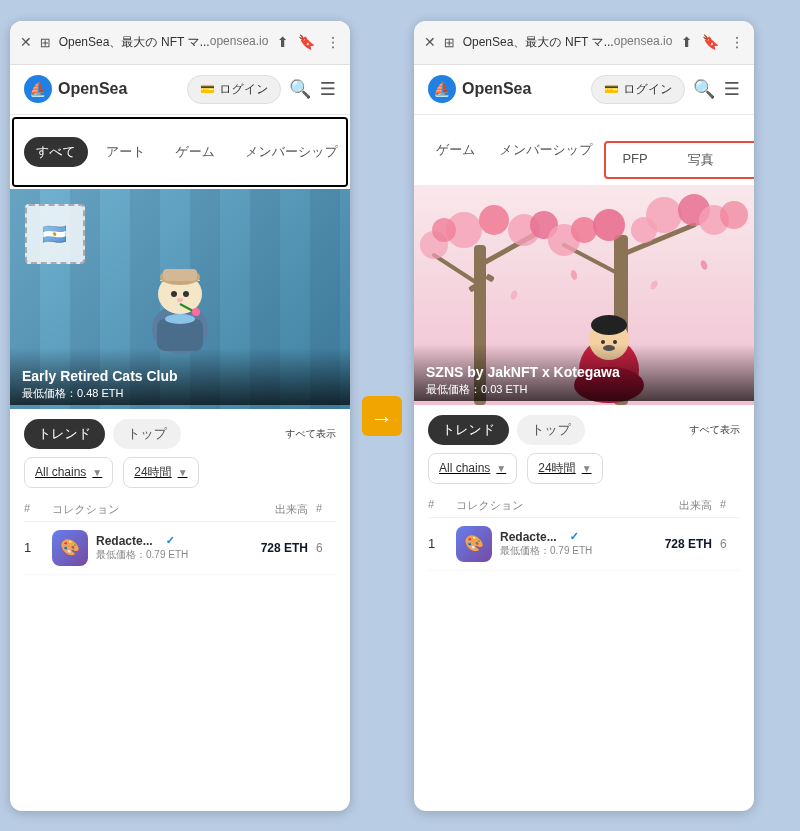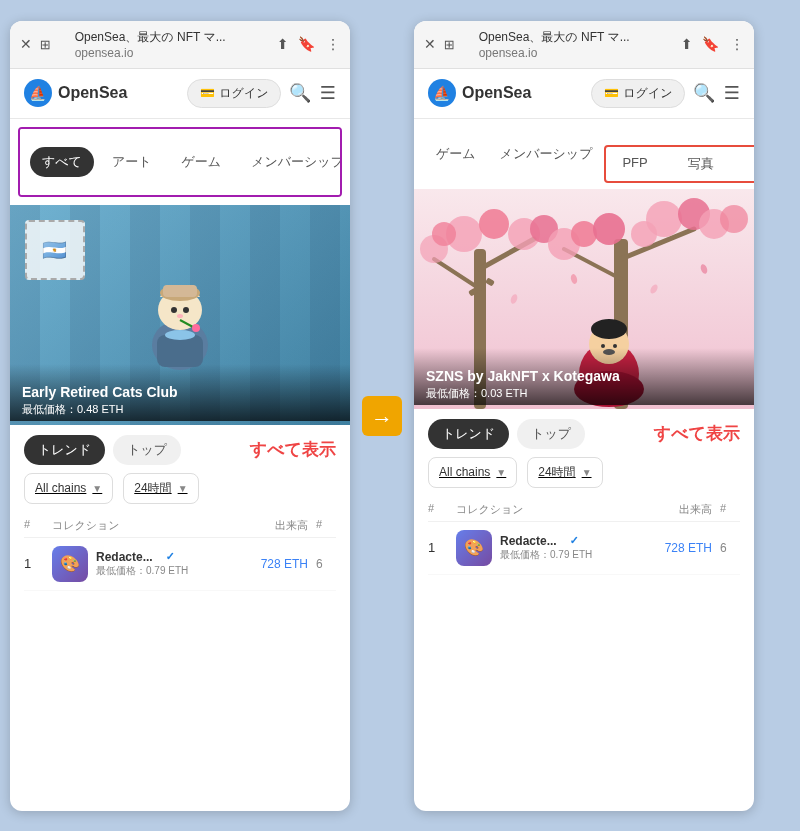--- a/index.html
+++ b/index.html
@@ -47,22 +47,21 @@
       color: #555;
       cursor: pointer;
     }
     .browser-bar .tabs-icon {
       font-size: 13px;
       color: #555;
     }
     .browser-bar .url-area {
       flex: 1;
       display: flex;
-      flex-direction: column;
-      margin-left: 16px;
+      flex-direction: row;
     }
     .browser-bar .page-title {
       font-size: 12px;
       font-weight: 500;
       color: #333;
       white-space: nowrap;
       overflow: hidden;
       text-overflow: ellipsis;
     }
     .browser-bar .url-text {
@@ -125,23 +124,23 @@
       font-size: 18px;
       color: #555;
       cursor: pointer;
     }
     .nav-tabs {
       background: white;
       padding: 18px 10px;
       display: flex;
       gap: 6px;
       overflow-x: auto;
-      border: 2px solid #a21caf;
+      border: 2px solid #000000;
       border-radius: 4px;
-      margin: 8px;
+      margin: 2px;
     }
     .nav-tab {
       padding: 6px 12px;
       border-radius: 20px;
       font-size: 13px;
       cursor: pointer;
       white-space: nowrap;
       color: #555;
       background: transparent;
     }
@@ -236,24 +235,23 @@
       cursor: pointer;
       color: #555;
       background: #f0f0f0;
     }
     .trend-tab.active {
       background: #333;
       color: white;
     }
     .trend-tabs-row .see-all {
       margin-left: auto;
-      font-size: 17px;
-      color: #ef4444;
-      cursor: pointer;
-      font-weight: bold;
+      font-size: 10px;
+      color: #404040;
+      cursor: pointer;
     }
     .filter-row {
       display: flex;
       gap: 10px;
       margin-bottom: 10px;
       text-decoration: underline;
     }
     .filter-dropdown {
       display: flex;
       align-items: center;
@@ -320,22 +318,22 @@
     .collection-details .col-price {
       font-size: 10px;
       color: #888;
     }
     .verified-badge {
       color: #2081e2;
       font-size: 11px;
     }
     .col-volume {
       font-size: 12px;
-      font-weight: 400;
-      color: #3b82f6;
+      font-weight: 700;
+      color: #0f172a;
       text-align: right;
     }
     .col-rank {
       font-size: 12px;
       color: #888;
     }
     .arrow-container {
       display: flex;
       align-items: center;
       justify-content: center;

